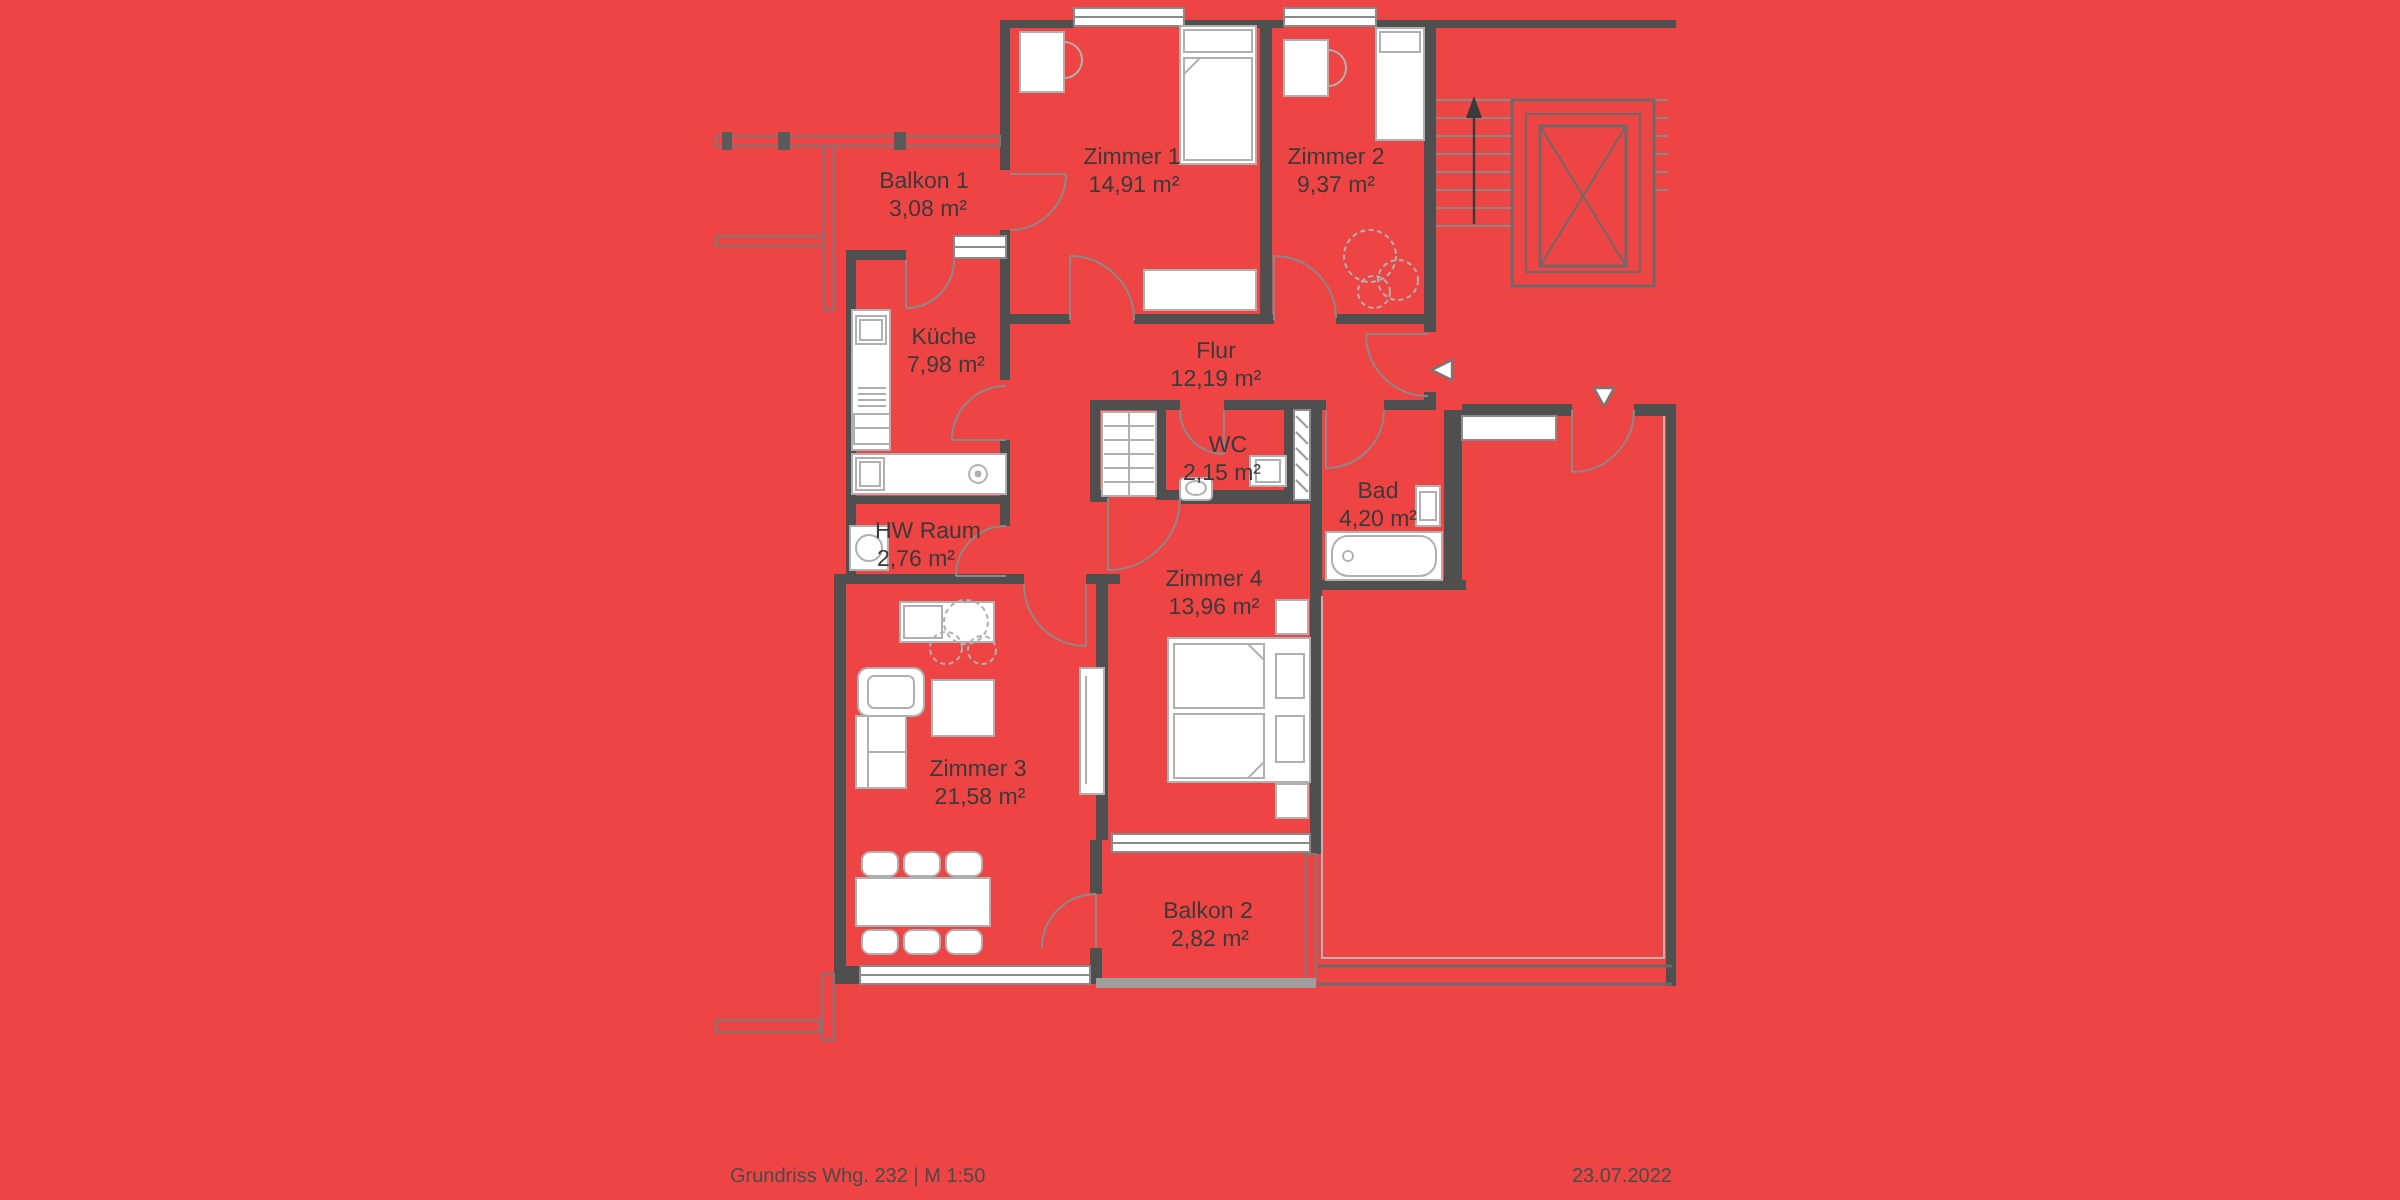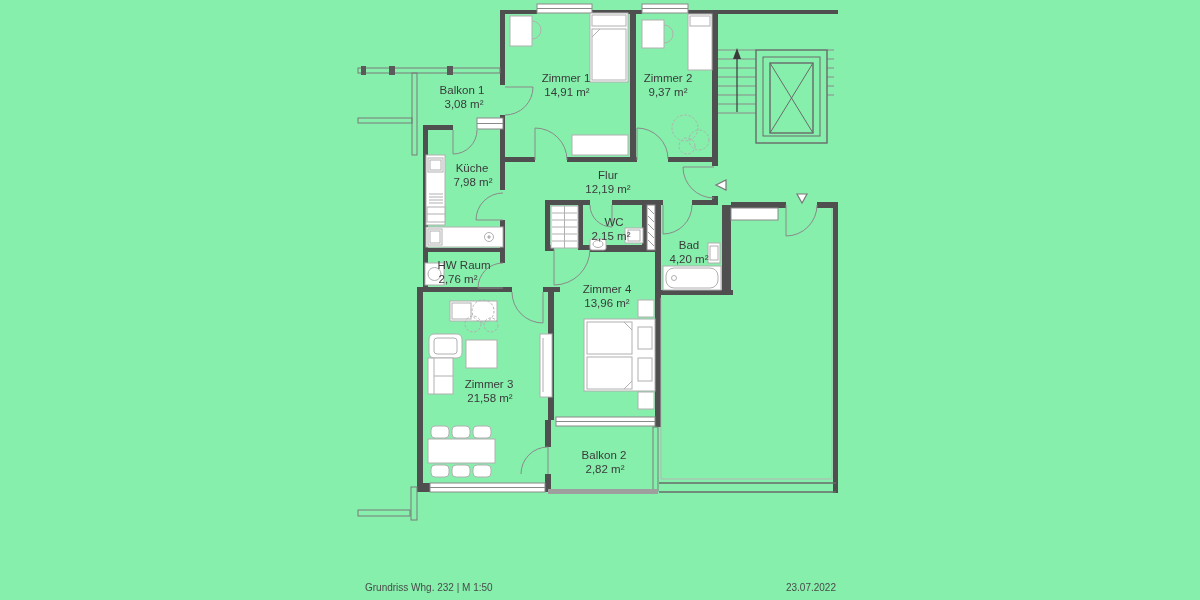--- a/index.html
+++ b/index.html
@@ -1,16 +1,16 @@
 <!DOCTYPE html>
 <html><head>
 <meta charset="utf-8">
 <style>
   html,body{margin:0;padding:0;background:#fff;}
-  .page{position:relative;width:1200px;height:600px;background:#86efac;overflow:hidden;
+  .page{position:relative;width:1200px;height:600px;background:#ef4444;overflow:hidden;
         font-family:"Liberation Sans","DejaVu Sans",sans-serif;}
   svg{position:absolute;left:0;top:0;}
   .room-name,.room-area{font-size:11.5px;fill:#3a3a3a;}
   .footer-text{font-size:10px;fill:#4a4a4a;}
 </style>
 </head>
 <body>
 
 <div class="page">
 <svg width="1200" height="600" viewBox="0 0 1200 600">

